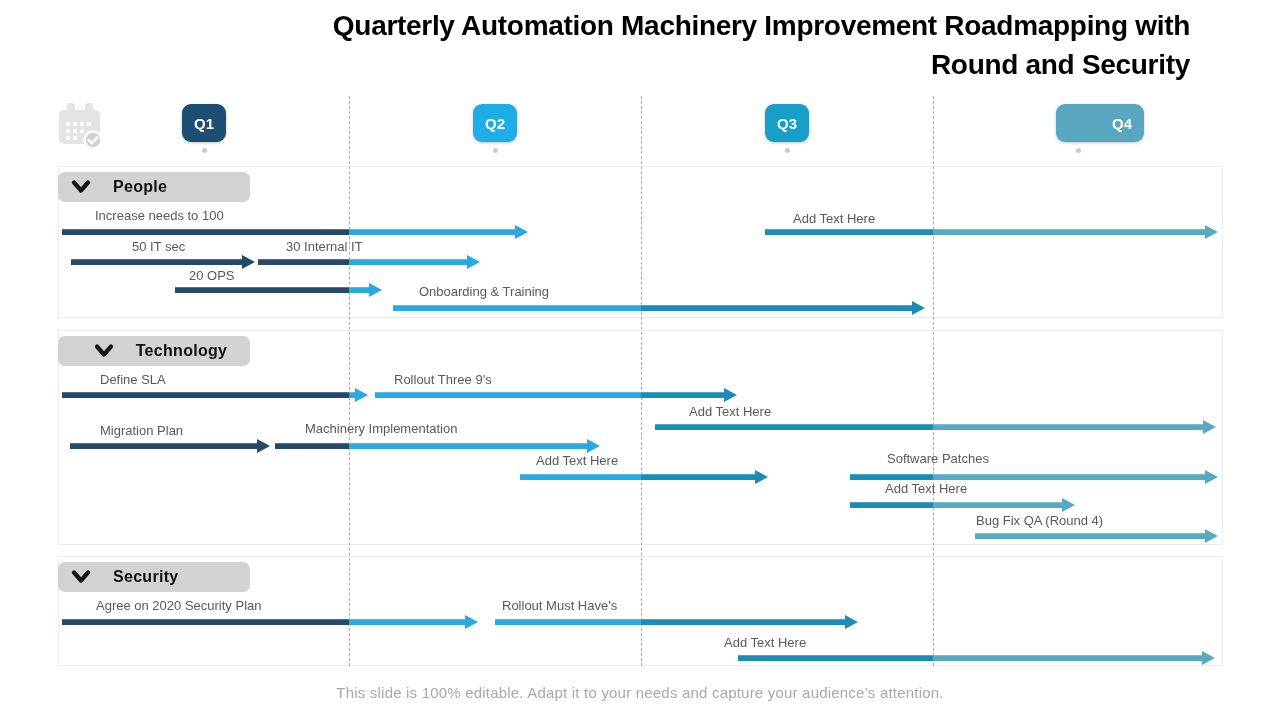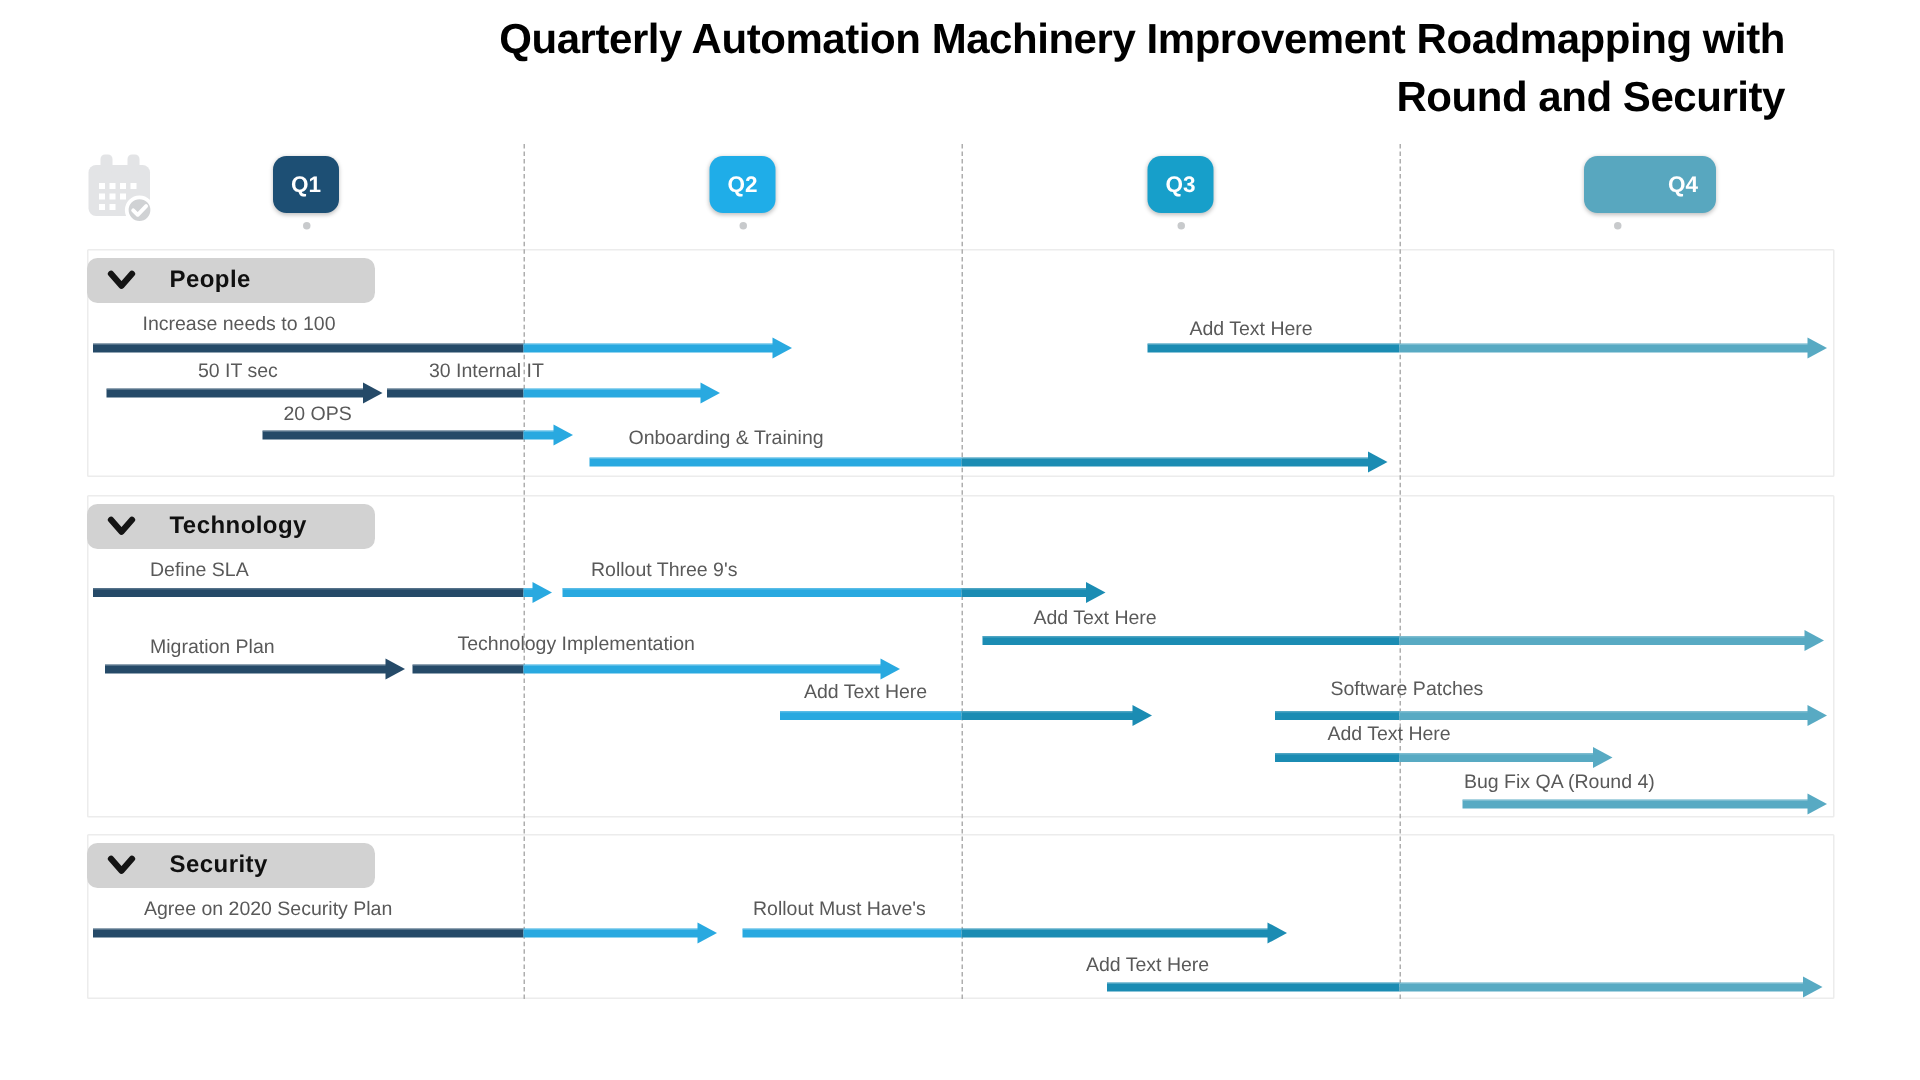--- a/index.html
+++ b/index.html
@@ -105,21 +105,21 @@
         <div class="seg" style="left: 174px; width: 21px; background: rgb(41, 169, 224);"></div>
         <div class="head" style="left: 194px; border-left: 13px solid rgb(41, 169, 224);"></div>
       </div>
       <div class="task-label" style="left: 419px; top: 284px;">Onboarding &amp; Training</div>
       <div class="arrow" style="left: 393px; top: 305px; width: 532px;">
         <div class="seg" style="left: 0px; width: 248px; background: rgb(41, 169, 224);"></div>
         <div class="seg" style="left: 248px; width: 272px; background: rgb(27, 140, 179);"></div>
         <div class="head" style="left: 519px; border-left: 13px solid rgb(27, 140, 179);"></div>
       </div>
       <div class="section" style="top: 330px; height: 215px;"></div>
-      <div class="sec-header" style="top: 336px;">
+      <div class="sec-header" style="top: 336px; justify-content: center;">
         <svg width="20" height="14" viewBox="0 0 20 14">
           <polyline points="3,2.5 10,10.5 17,2.5" fill="none" stroke="#141414" stroke-width="4.2" stroke-linecap="round" stroke-linejoin="round"></polyline>
         </svg>
         <span class="sec-label">Technology</span>
       </div>
       <div class="task-label" style="left: 100px; top: 372px;">Define SLA</div>
       <div class="arrow" style="left: 62px; top: 392px; width: 306px;">
         <div class="seg" style="left: 0px; width: 287px; background: rgb(37, 74, 104);"></div>
         <div class="seg" style="left: 287px; width: 7px; background: rgb(41, 169, 224);"></div>
         <div class="head" style="left: 293px; border-left: 13px solid rgb(41, 169, 224);"></div>
@@ -134,21 +134,21 @@
       <div class="arrow" style="left: 655px; top: 424px; width: 561px;">
         <div class="seg" style="left: 0px; width: 278px; background: rgb(27, 140, 179);"></div>
         <div class="seg" style="left: 278px; width: 271px; background: rgb(88, 170, 195);"></div>
         <div class="head" style="left: 548px; border-left: 13px solid rgb(88, 170, 195);"></div>
       </div>
       <div class="task-label" style="left: 100px; top: 423px;">Migration Plan</div>
       <div class="arrow" style="left: 70px; top: 443px; width: 200px;">
         <div class="seg" style="left: 0px; width: 188px; background: rgb(37, 74, 104);"></div>
         <div class="head" style="left: 187px; border-left: 13px solid rgb(37, 74, 104);"></div>
       </div>
-      <div class="task-label" style="left: 305px; top: 421px;">Technology Implementation</div>
+      <div class="task-label" style="left: 305px; top: 421px;">Machinery Implementation</div>
       <div class="arrow" style="left: 275px; top: 443px; width: 325px;">
         <div class="seg" style="left: 0px; width: 74px; background: rgb(37, 74, 104);"></div>
         <div class="seg" style="left: 74px; width: 239px; background: rgb(41, 169, 224);"></div>
         <div class="head" style="left: 312px; border-left: 13px solid rgb(41, 169, 224);"></div>
       </div>
       <div class="task-label" style="left: 536px; top: 453px;">Add Text Here</div>
       <div class="arrow" style="left: 520px; top: 474px; width: 248px;">
         <div class="seg" style="left: 0px; width: 121px; background: rgb(41, 169, 224);"></div>
         <div class="seg" style="left: 121px; width: 115px; background: rgb(27, 140, 179);"></div>
         <div class="head" style="left: 235px; border-left: 13px solid rgb(27, 140, 179);"></div>
@@ -190,13 +190,14 @@
         <div class="head" style="left: 350px; border-left: 13px solid rgb(27, 140, 179);"></div>
       </div>
       <div class="task-label" style="left: 724px; top: 635px;">Add Text Here</div>
       <div class="arrow" style="left: 738px; top: 655px; width: 477px;">
         <div class="seg" style="left: 0px; width: 195px; background: rgb(27, 140, 179);"></div>
         <div class="seg" style="left: 195px; width: 270px; background: rgb(88, 170, 195);"></div>
         <div class="head" style="left: 464px; border-left: 13px solid rgb(88, 170, 195);"></div>
       </div>
     </div>
 
+  <div class="footer">This slide is 100% editable.  Adapt it to your needs and capture your audience’s attention.</div>
 </div>
 
 </body></html>

